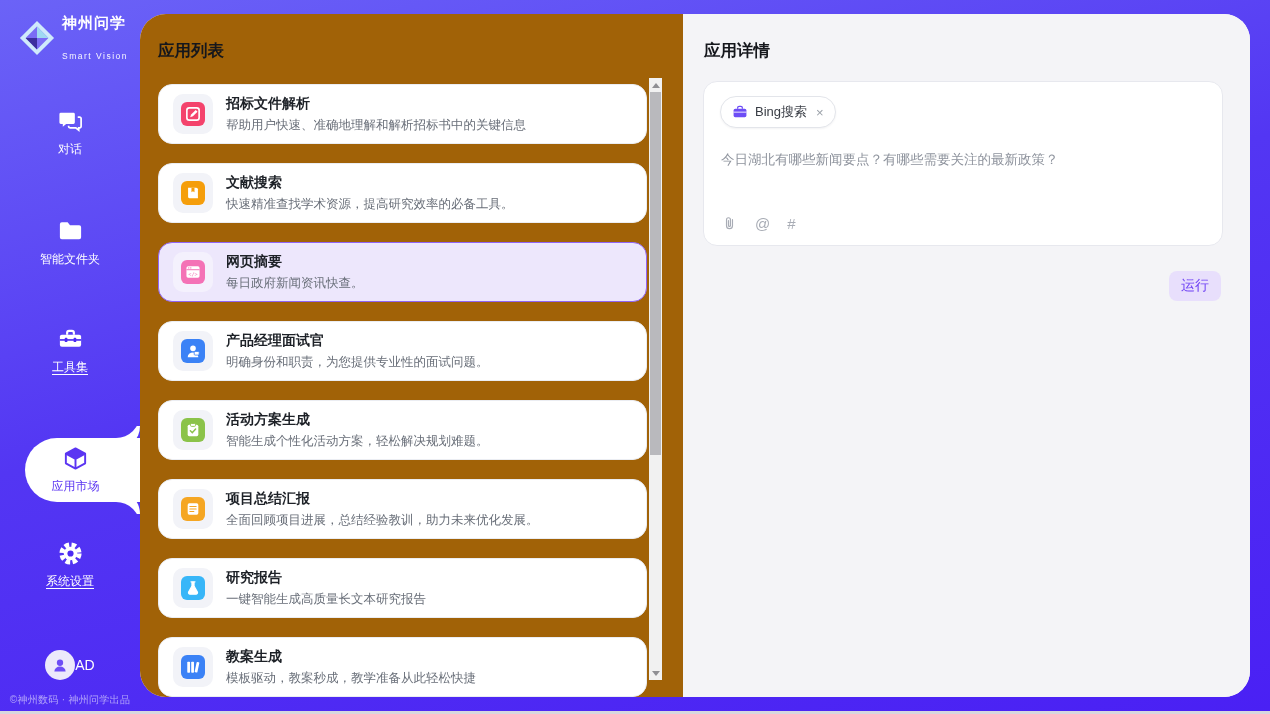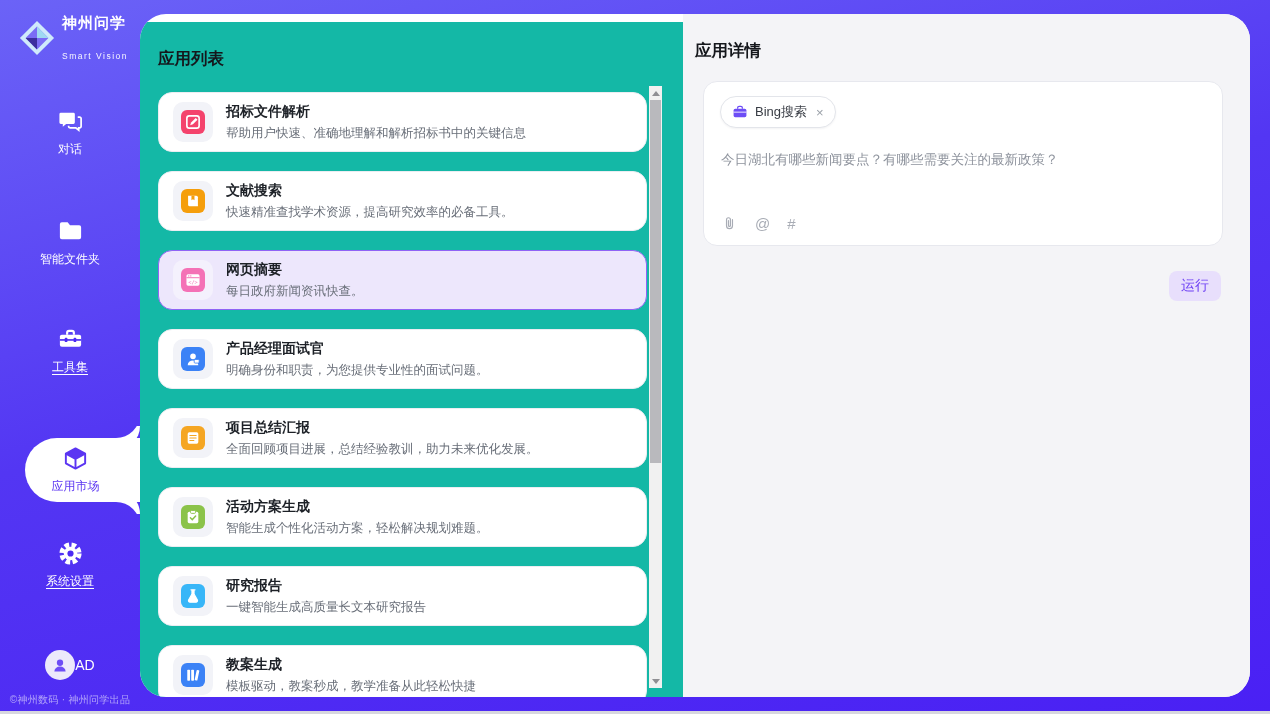--- a/index.html
+++ b/index.html
@@ -37,25 +37,25 @@
               justify-content:center; color:#fff; font-size:14px; }
   .avatar { width:30px; height:30px; border-radius:50%; background:#ece9fb; display:flex;
             align-items:center; justify-content:center; }
   .avatar svg { width:18px; height:18px; }
   .side-foot { position:absolute; bottom:7px; left:0; width:140px; text-align:center;
                font-size:10px; color:rgba(255,255,255,.55); letter-spacing:.3px; }
 
   
   .content { position:absolute; left:140px; top:14px; width:1110px; height:683px; border-radius:26px;
              overflow:hidden; display:flex; background:#fff; z-index:3; }
-  .list-panel { position:relative; width:543px; flex:none; background:#14b8a6;margin-top:8px; }
+  .list-panel { position:relative; width:543px; flex:none; background:#a16207; }
   .detail-panel { position:relative; flex:1; background:#f4f4f7; }
   .panel-title { position:absolute; top:26px; font-size:16.5px; font-weight:700; color:#15171c; }
   .list-panel .panel-title { left:18px; }
-  .detail-panel .panel-title { left:12px;text-align:right; }
+  .detail-panel .panel-title { left:21px;text-align:right; }
 
   
   #cards { position:absolute; left:18px; right:36px; top:70px; display:flex; flex-direction:column; gap:19px; }
   .card { position:relative; height:60px; flex:none; background:#fff; border:1px solid #ebedf2;
           border-radius:14px; display:flex; align-items:center; gap:13px; padding:0 14px; cursor:pointer; }
   .card.selected { background:#ede7fc; border:1.5px solid #9064f5; }
   .card-icon-outer { width:40px; height:40px; border-radius:10px; background:#f2f3f8; flex:none;
           display:flex; align-items:center; justify-content:center; }
   .card.selected .card-icon-outer { background:#f4f1fd; }
   .card-icon { width:24px; height:24px; border-radius:6px; display:flex; align-items:center; justify-content:center; }
@@ -235,49 +235,49 @@
                 </svg>
               </div>
             </div>
             <div class="card-text">
               <div class="card-title">产品经理面试官</div>
               <div class="card-desc">明确身份和职责，为您提供专业性的面试问题。</div>
             </div>
           </div>
           <div class="card">
             <div class="card-icon-outer">
+              <div class="card-icon" style="background: rgb(139, 195, 74);">
+                <svg viewBox="0 0 22 22">
+                  <rect x="4.5" y="4.5" width="13" height="14" rx="2" fill="#fff"></rect>
+                  <rect x="8" y="3" width="6" height="3.6" rx="1.2" fill="#fff" stroke="#8bc34a" stroke-width="1.1"></rect>
+                  <path d="M7.8 12l2.3 2.3 4.1-4.6" stroke="#8bc34a" stroke-width="1.8" fill="none" stroke-linecap="round"></path>
+                </svg>
+              </div>
+            </div>
+            <div class="card-text">
+              <div class="card-title">活动方案生成</div>
+              <div class="card-desc">智能生成个性化活动方案，轻松解决规划难题。</div>
+            </div>
+          </div>
+          <div class="card">
+            <div class="card-icon-outer">
               <div class="card-icon" style="background: rgb(245, 166, 35);">
                 <svg viewBox="0 0 22 22">
                   <rect x="4.5" y="4" width="13" height="14" rx="2" fill="#fff"></rect>
                   <g stroke="#f5a623" stroke-width="1.4" stroke-linecap="round">
                     <line x1="7.2" y1="8" x2="14.8" y2="8"></line>
                     <line x1="7.2" y1="11" x2="14.8" y2="11"></line>
                     <line x1="7.2" y1="14" x2="12" y2="14"></line>
                   </g>
                 </svg>
               </div>
             </div>
             <div class="card-text">
               <div class="card-title">项目总结汇报</div>
               <div class="card-desc">全面回顾项目进展，总结经验教训，助力未来优化发展。</div>
-            </div>
-          </div>
-          <div class="card">
-            <div class="card-icon-outer">
-              <div class="card-icon" style="background: rgb(139, 195, 74);">
-                <svg viewBox="0 0 22 22">
-                  <rect x="4.5" y="4.5" width="13" height="14" rx="2" fill="#fff"></rect>
-                  <rect x="8" y="3" width="6" height="3.6" rx="1.2" fill="#fff" stroke="#8bc34a" stroke-width="1.1"></rect>
-                  <path d="M7.8 12l2.3 2.3 4.1-4.6" stroke="#8bc34a" stroke-width="1.8" fill="none" stroke-linecap="round"></path>
-                </svg>
-              </div>
-            </div>
-            <div class="card-text">
-              <div class="card-title">活动方案生成</div>
-              <div class="card-desc">智能生成个性化活动方案，轻松解决规划难题。</div>
             </div>
           </div>
           <div class="card">
             <div class="card-icon-outer">
               <div class="card-icon" style="background: rgb(56, 182, 248);">
                 <svg viewBox="0 0 22 22">
                   <path d="M8.5 3.5h5M9.7 3.5v5L5.6 15.8a1.9 1.9 0 0 0 1.7 2.7h7.4a1.9 1.9 0 0 0 1.7-2.7L12.3 8.5v-5" fill="#fff" stroke="#fff" stroke-width="1.4" stroke-linecap="round"></path>
                 </svg>
               </div>
             </div>

